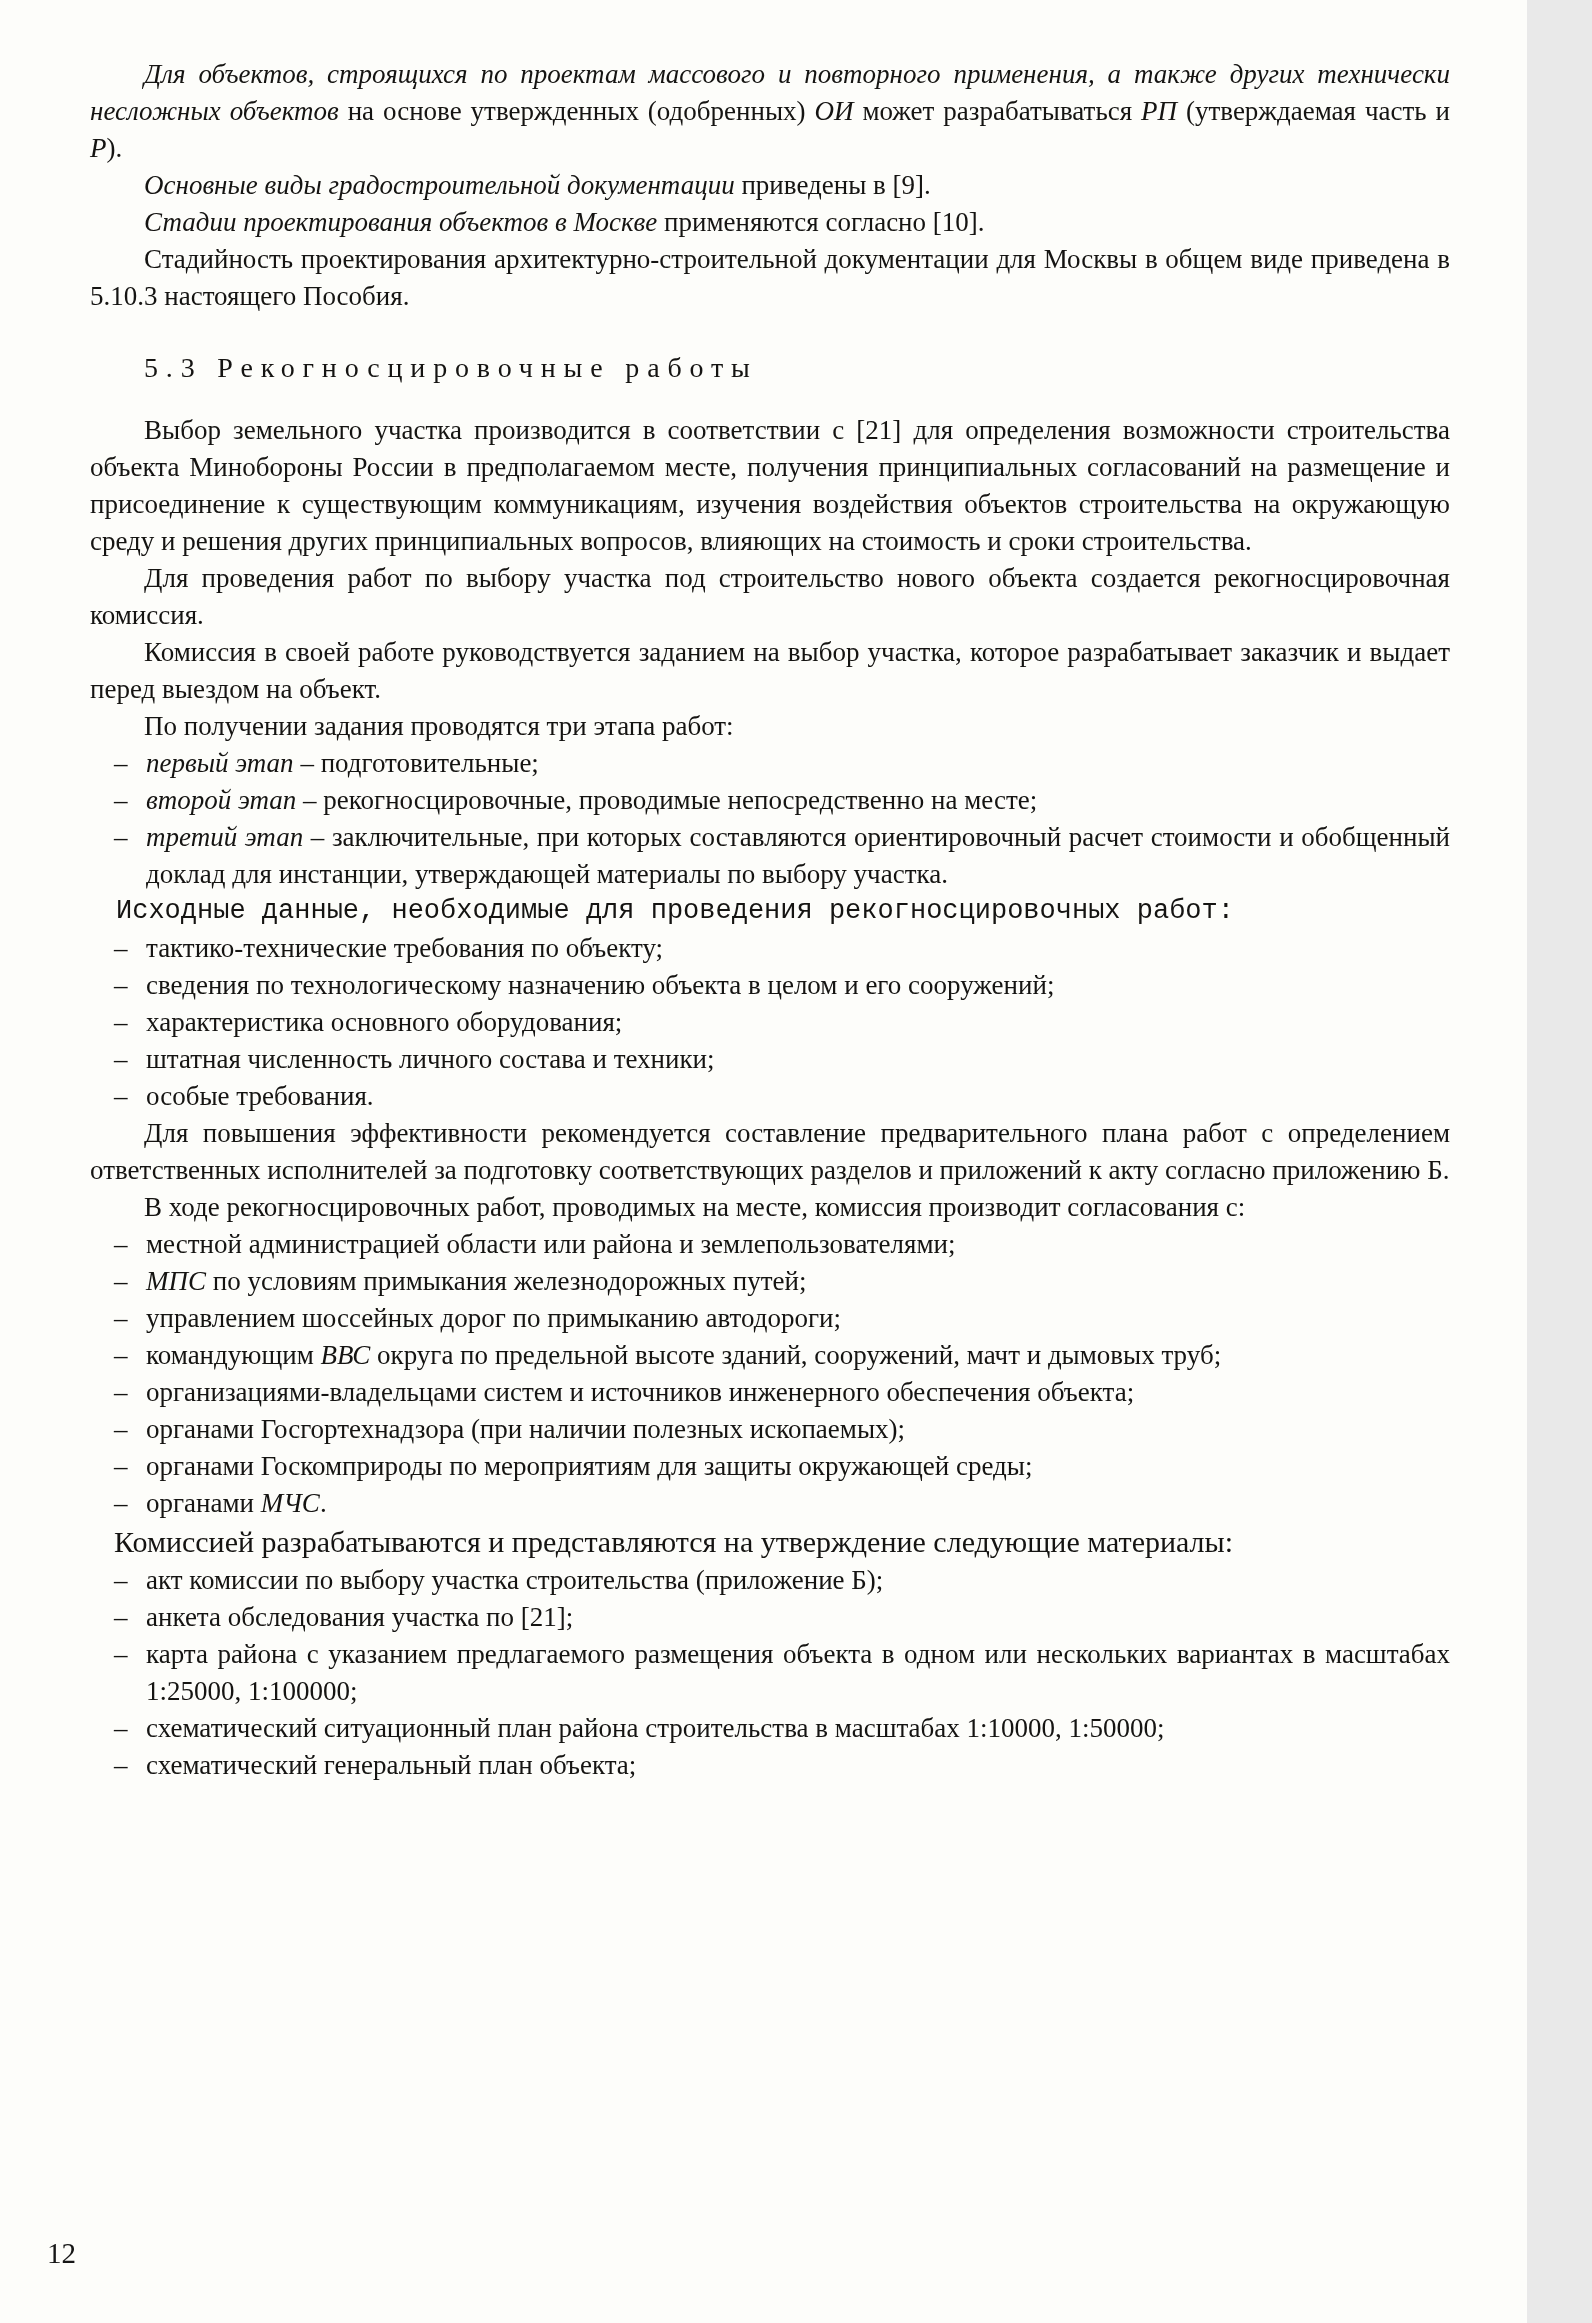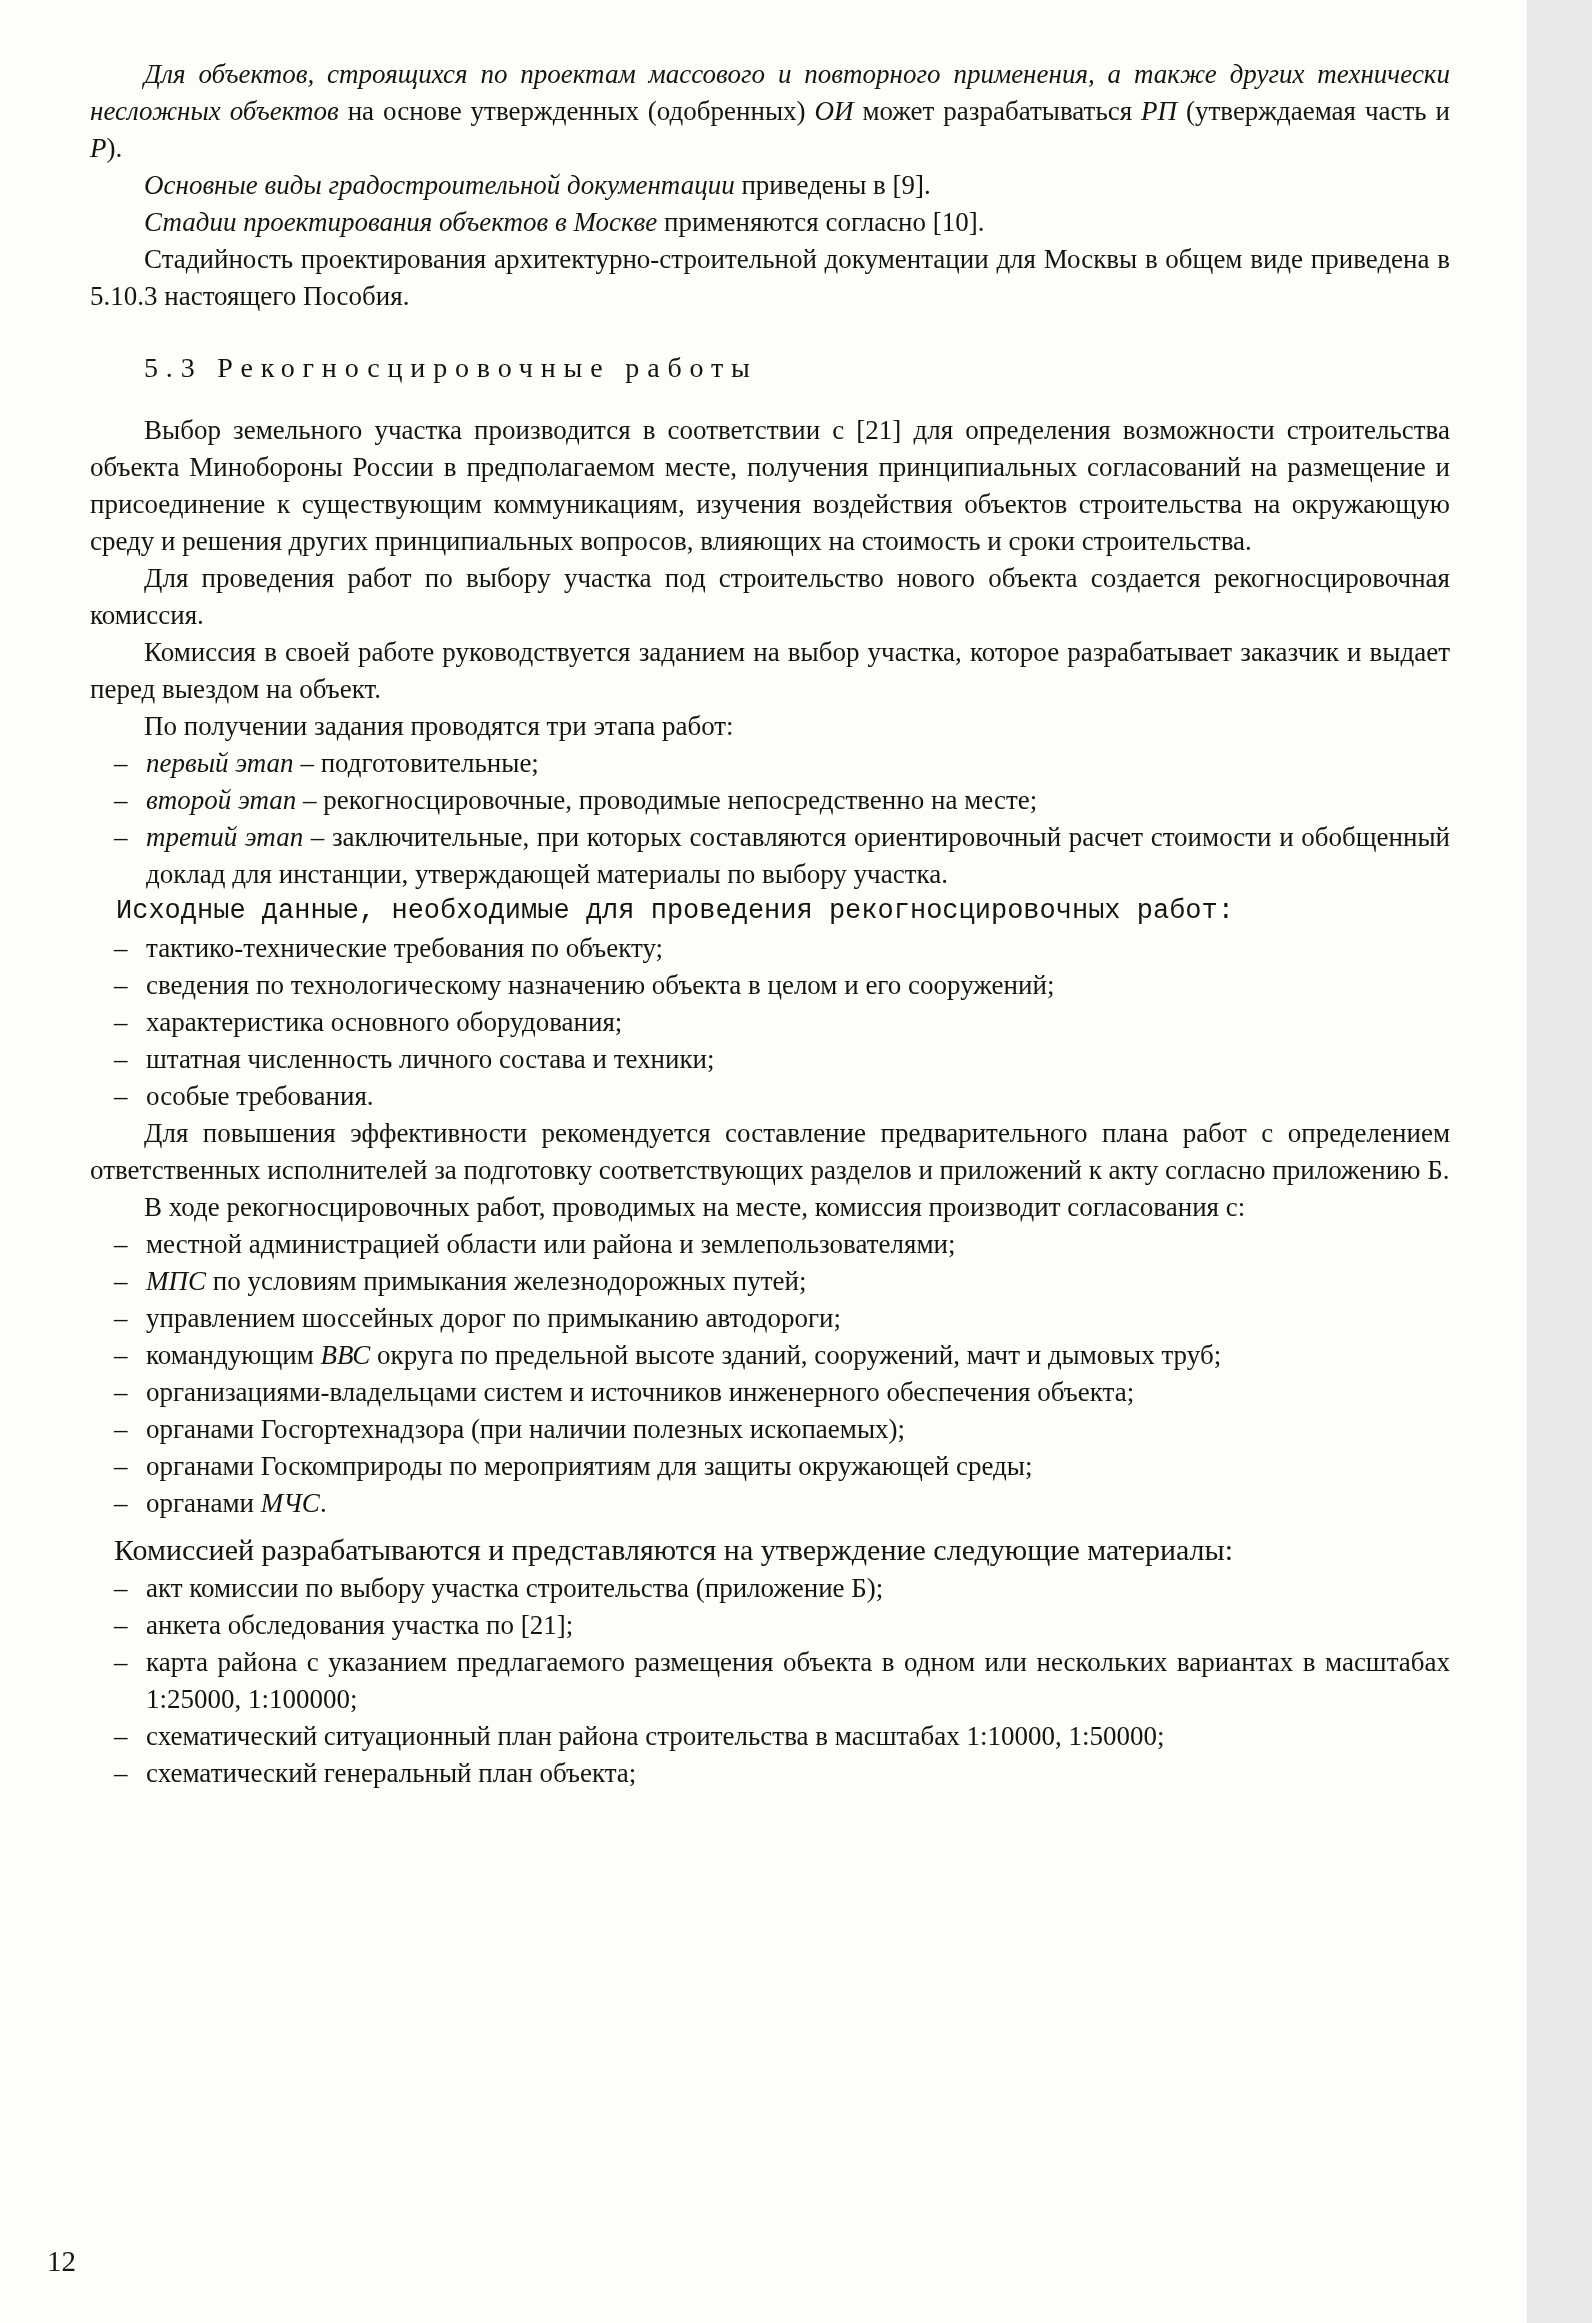--- a/index.html
+++ b/index.html
@@ -33,21 +33,20 @@
   }
   p.small-indent {
     text-indent: 26px;
     font-family: Liberation Mono, monospace;
   }
   p.lead {
     text-indent: 24px;
     font-size: 30px;
     line-height: 40px;
     text-align: left;
-    margin-top: 8px;
   }
   h2.heading {
     font-size: 28px;
     font-weight: 400;
     letter-spacing: 0.28em;
     margin: 34px 0 26px 54px;
     text-align: left;
   }
   .it {
     font-style: italic;
@@ -62,21 +61,21 @@
     box-sizing: border-box;
     padding-left: 24px;
   }
   .li .litext {
     flex: 1;
     text-align: justify;
   }
   .page-number {
     position: absolute;
     left: 47px;
-    bottom: 46px;
+    bottom: 54px;
     font-size: 29px;
     color: #161616;
   }
 </style>
 </head>
 <body>
 
 <div class="page">
   <div class="doc">
       <p class="para"><span class="it">Для объектов, строящихся по проектам массового и повторного применения, а также других технически несложных объектов</span><span> на основе утвержденных (одобренных) </span><span class="it">ОИ</span><span> может разрабатываться </span><span class="it">РП</span><span> (утверждаемая часть и </span><span class="it">Р</span><span>).</span></p>

